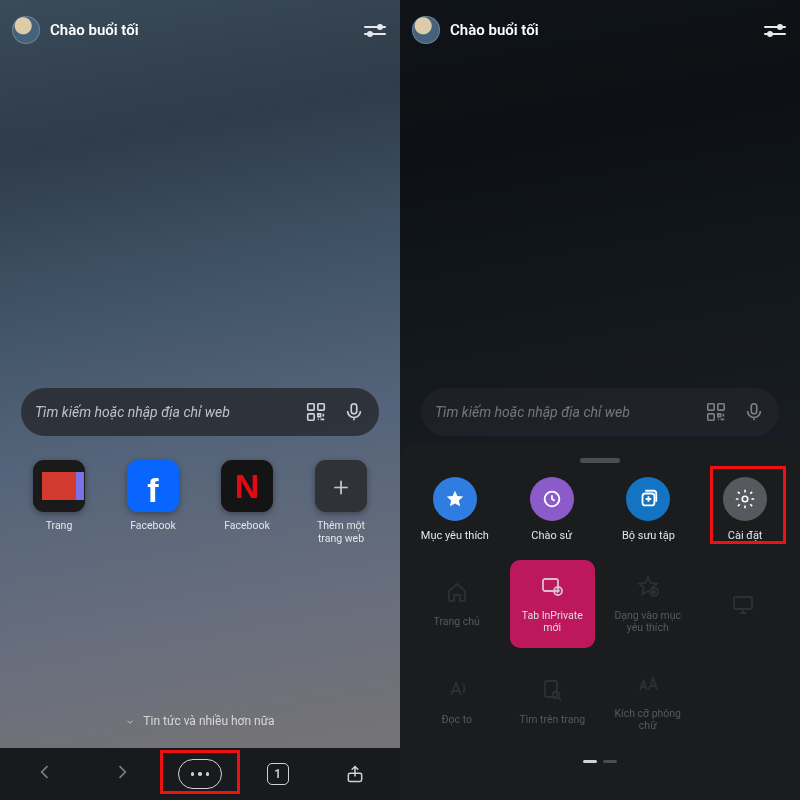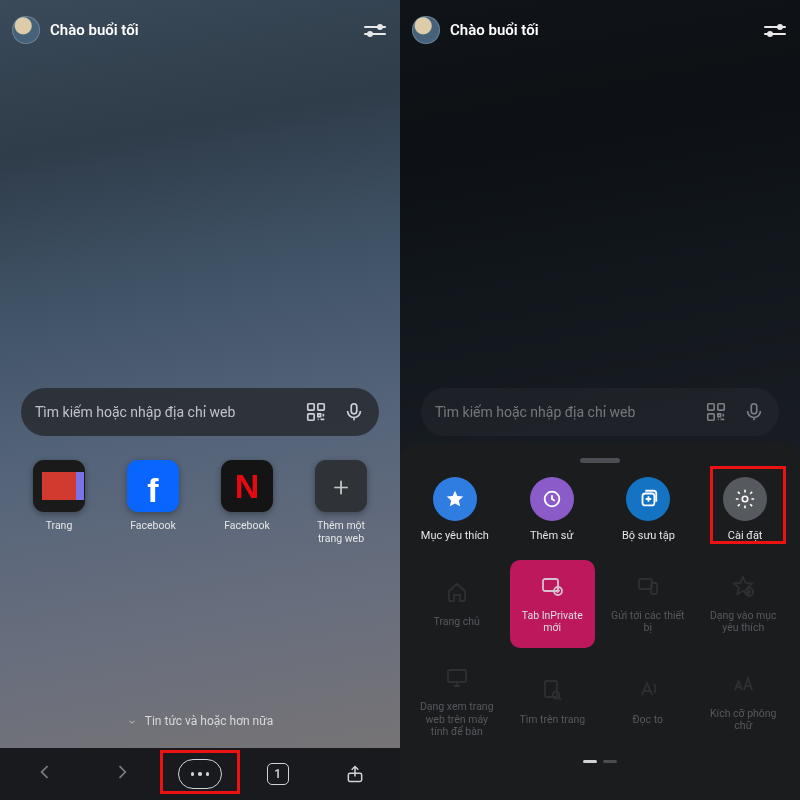--- a/index.html
+++ b/index.html
@@ -24,21 +24,21 @@
   .center-row { position:absolute; left:0; right:0; display:flex; justify-content:center; }
 
   .searchbar {
     background: rgba(40,42,48,0.85);
     border-radius: 30px;
     height:48px;
     display:flex; align-items:center;
     padding: 0 14px;
     color:#bfc3c8;
   }
-  .search-placeholder { font-size:14px; flex:1; }
+  .search-placeholder { font-size:14px; flex:1;font-style:italic; }
   .qr-icon, .mic-icon { width:22px; height:22px; display:flex; align-items:center; justify-content:center; }
   .qr-icon { margin-right:14px; }
   .mic-icon { margin-left:2px; }
 
   .tiles { display:flex; gap:22px; }
   .tile { display:flex; flex-direction:column; align-items:center; width:72px; }
   .tile-icon { width:52px; height:52px; border-radius:11px; display:flex; align-items:center; justify-content:center; box-shadow: 0 2px 6px rgba(0,0,0,0.35);}
   .tile-label { color:#e6e6e6; font-size:10.5px; margin-top:8px; text-align:center; line-height:1.2; }
   .news-tile { background:#1a1a1a; overflow:hidden; }
   .news-inner { width:34px; height:28px; background:#d33a2f; position:relative;}
@@ -151,21 +151,21 @@
     </div>
   </div>
 
   <div class="center-row" style="top:714px;">
     <div class="news-row">
       <span class="chev-down">
         <svg viewBox="0 0 24 24" fill="none" stroke="#d9d9d9" stroke-width="2">
             <path d="M6 9l6 6 6-6"></path>
           </svg>
       </span>
-      <span>Tin tức và hoặc hơn nữa</span>
+      <span>Tin tức và nhiều hơn nữa</span>
     </div>
   </div>
 
   <div class="bottombar">
     <div class="bb-btn">
       <span class="bb-chev disabled">
         <svg width="20" height="20" viewBox="0 0 24 24" fill="none" stroke="#7a7e83" stroke-width="2">
             <path d="M15 5l-7 7 7 7"></path>
           </svg>
       </span>
@@ -246,21 +246,21 @@
         </div>
         <div class="sheet-top-label">Mục yêu thích</div>
       </div>
       <div class="sheet-top-item">
         <div class="circ c-purple">
           <svg width="22" height="22" viewBox="0 0 24 24" fill="none" stroke="#fff" stroke-width="2">
               <circle cx="12" cy="12" r="8"></circle>
               <path d="M12 8v4l3 2"></path>
             </svg>
         </div>
-        <div class="sheet-top-label">Thêm sử</div>
+        <div class="sheet-top-label">Chào sử</div>
       </div>
       <div class="sheet-top-item">
         <div class="circ c-teal">
           <svg width="22" height="22" viewBox="0 0 24 24" fill="none" stroke="#fff" stroke-width="2">
               <rect x="6" y="6" width="13" height="13" rx="3"></rect>
               <path d="M9 3h9a3 3 0 0 1 3 3v9"></path>
               <path d="M12.5 9v6M9.5 12h6"></path>
             </svg>
         </div>
         <div class="sheet-top-label">Bộ sưu tập</div>
@@ -287,58 +287,50 @@
       <div class="grid-item active">
         <svg viewBox="0 0 24 24" fill="none" stroke="currentColor" stroke-width="1.8">
             <rect x="3" y="5" width="15" height="12" rx="2"></rect>
             <circle cx="18" cy="17" r="4"></circle>
             <path d="M16.5 17l1 1 2-2"></path>
           </svg>
         <div class="glabel">Tab InPrivate mới</div>
       </div>
       <div class="grid-item">
         <svg viewBox="0 0 24 24" fill="none" stroke="currentColor" stroke-width="1.8">
-            <rect x="3" y="5" width="13" height="10" rx="1.5"></rect>
-            <rect x="15" y="9" width="6" height="11" rx="1.5"></rect>
-          </svg>
-        <div class="glabel">Gửi tới các thiết bị</div>
-      </div>
-      <div class="grid-item">
-        <svg viewBox="0 0 24 24" fill="none" stroke="currentColor" stroke-width="1.8">
             <path d="M12 3l2.6 5.8 6.4.6-4.8 4.3 1.4 6.3L12 17l-5.6 3 1.4-6.3L3 9.4l6.4-.6z"></path>
             <circle cx="18" cy="18" r="4"></circle>
             <path d="M18 16v4M16 18h4"></path>
           </svg>
         <div class="glabel">Dạng vào mục yêu thích</div>
       </div>
 
       <div class="grid-item">
         <svg viewBox="0 0 24 24" fill="none" stroke="currentColor" stroke-width="1.8">
             <rect x="3" y="5" width="18" height="12" rx="1.5"></rect>
             <path d="M9 21h6M12 17v4"></path>
           </svg>
-        <div class="glabel">Dạng xem trang web trên máy tính để bàn</div>
+      </div>
+      <div class="grid-item">
+        <svg viewBox="0 0 24 24" fill="none" stroke="currentColor" stroke-width="1.8">
+            <path d="M6 17l5-12 5 12M8 13h6"></path>
+            <path d="M18 6c2 2 2 7 0 9"></path>
+          </svg>
+        <div class="glabel">Đọc to</div>
       </div>
       <div class="grid-item">
         <svg viewBox="0 0 24 24" fill="none" stroke="currentColor" stroke-width="1.8">
             <rect x="5" y="3" width="12" height="16" rx="1.5"></rect>
             <circle cx="16" cy="17" r="3.5"></circle>
             <path d="M19 20l2 2"></path>
           </svg>
         <div class="glabel">Tìm trên trang</div>
       </div>
       <div class="grid-item">
         <svg viewBox="0 0 24 24" fill="none" stroke="currentColor" stroke-width="1.8">
-            <path d="M6 17l5-12 5 12M8 13h6"></path>
-            <path d="M18 6c2 2 2 7 0 9"></path>
-          </svg>
-        <div class="glabel">Đọc to</div>
-      </div>
-      <div class="grid-item">
-        <svg viewBox="0 0 24 24" fill="none" stroke="currentColor" stroke-width="1.8">
             <path d="M4 18l3.5-9L11 18M5.2 15h4.6"></path>
             <path d="M13 18l4-12 4 12M14.3 14h5.4"></path>
           </svg>
         <div class="glabel">Kích cỡ phông chữ</div>
       </div>
     </div>
 
     <div class="page-dots">
       <span class="on"></span>
         <span></span>

